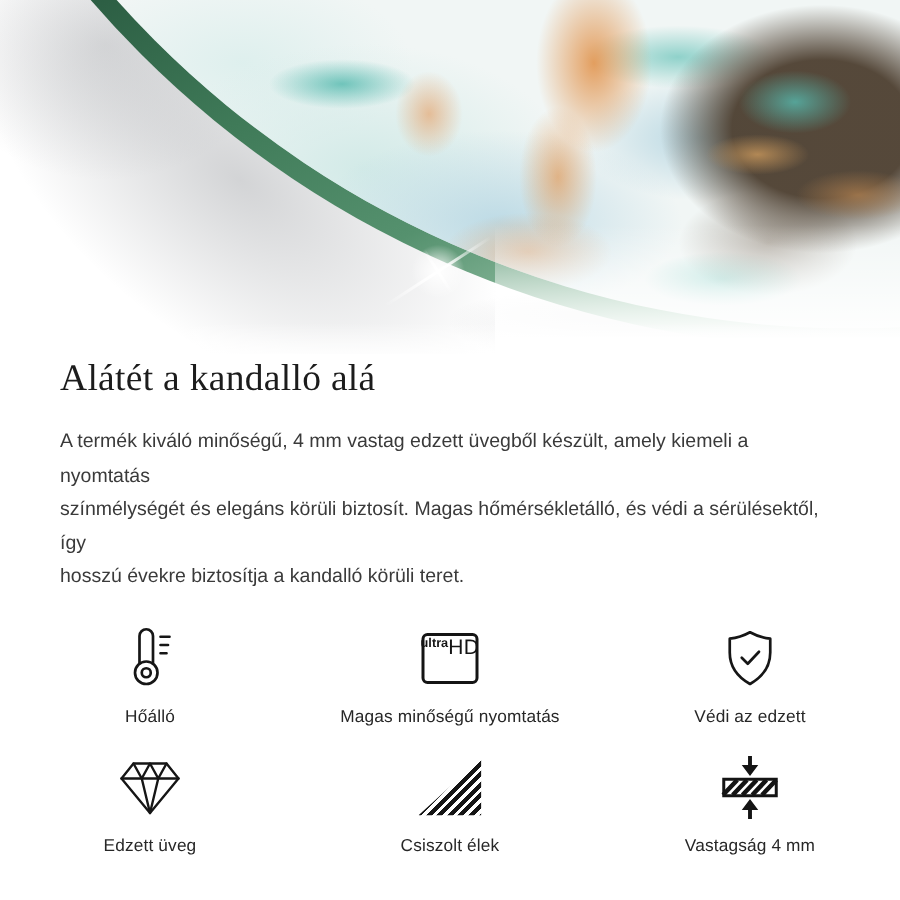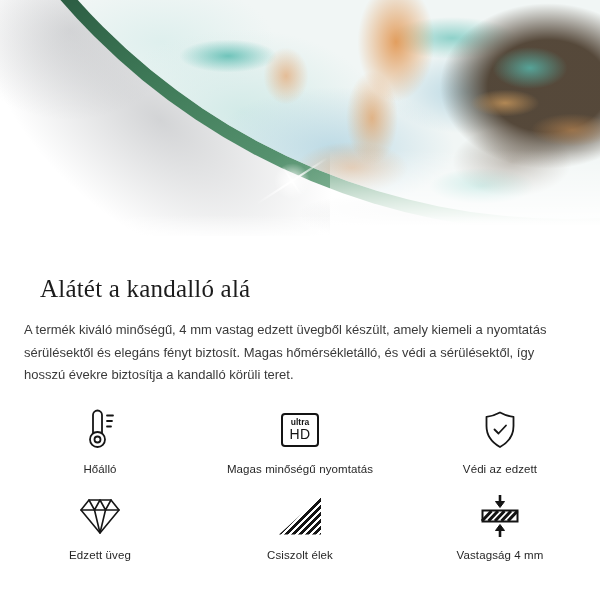--- a/index.html
+++ b/index.html
@@ -54,34 +54,34 @@
   .sparkle .glow { position:absolute; left:-18px; top:-18px; width:36px; height:36px; border-radius:50%;
                    background:radial-gradient(circle, rgba(255,255,255,0.95), rgba(255,255,255,0) 70%); }
   .sparkle .ray1 { position:absolute; left:-42px; top:-1px; width:84px; height:2px; transform:rotate(-33deg);
                    background:linear-gradient(90deg, transparent, #fff 45%, #fff 55%, transparent); }
   .sparkle .ray2 { position:absolute; left:-17px; top:-1px; width:34px; height:2px; transform:rotate(57deg);
                    background:linear-gradient(90deg, transparent, #fff 45%, #fff 55%, transparent); }
 
   
   h1 { margin:0 40px; font-family:"Liberation Serif", "DejaVu Serif", serif;
        font-size:25px; line-height:33px; font-weight:400; color:#1c1c1c; letter-spacing:0.2px; }
-  h1 span { display:block;margin-top:36px; }
+  h1 span { display:block; }
 
-  .desc { margin:14px 24px 0; font-size:13px; line-height:22.5px; color:#3a3a3a; }
+  .desc { margin:14px 40px 0; font-size:13px; line-height:22.5px; color:#3a3a3a; }
 
   
   .features { margin-top:20px; display:grid; grid-template-columns:repeat(3,1fr); row-gap:18px; width:600px; }
   .feature { display:flex; flex-direction:column; align-items:center; }
   .icon-box { height:46px; display:flex; align-items:center; justify-content:center; }
   .feature .label { margin-top:10px; font-size:11.5px; color:#272727; letter-spacing:0.1px; }
 
   svg.icn { stroke:#161616; fill:none; stroke-width:1.8; stroke-linecap:round; stroke-linejoin:round; }
 
   .uhd { width:38px; height:34px; border:2.2px solid #141414; border-radius:4px;
-         display:flex; flex-direction:column; align-items:center; justify-content:center; color:#141414; }
+         display:flex; flex-direction:row; justify-content:center; color:#141414; }
   .uhd .t1 { font-size:8.5px; font-weight:700; line-height:9px; }
   .uhd .t2 { font-size:14px; font-weight:400; line-height:14px; letter-spacing:0.3px; }
 
   .stripes { width:42px; height:38px;
              clip-path:polygon(0 100%, 100% 0, 100% 100%);
              background:repeating-linear-gradient(135deg, #151515 0 2.8px, transparent 2.8px 5px); }
 </style>
 </head>
 <body>
 
@@ -101,21 +101,21 @@
         <div class="ray2"></div>
     </div>
   </div>
 
   <h1>
     <span>Alátét a kandalló alá</span>
   </h1>
 
   <div class="desc">
     <div>A termék kiváló minőségű, 4 mm vastag edzett üvegből készült, amely kiemeli a nyomtatás</div>
-    <div>sérülésektől és elegáns fényt biztosít. Magas hőmérsékletálló, és védi a sérülésektől, így</div>
+    <div>színmélységét és elegáns körüli biztosít. Magas hőmérsékletálló, és védi a sérülésektől, így</div>
     <div>hosszú évekre biztosítja a kandalló körüli teret.</div>
   </div>
 
   <div class="features">
 
     <div class="feature">
       <div class="icon-box">
         <svg class="icn" width="36" height="44" viewBox="0 0 36 44">
           <path d="M11 25 V7 a4.5 4.5 0 0 1 9 0 V25"></path>
           <circle cx="15.5" cy="31.5" r="7.5"></circle>

